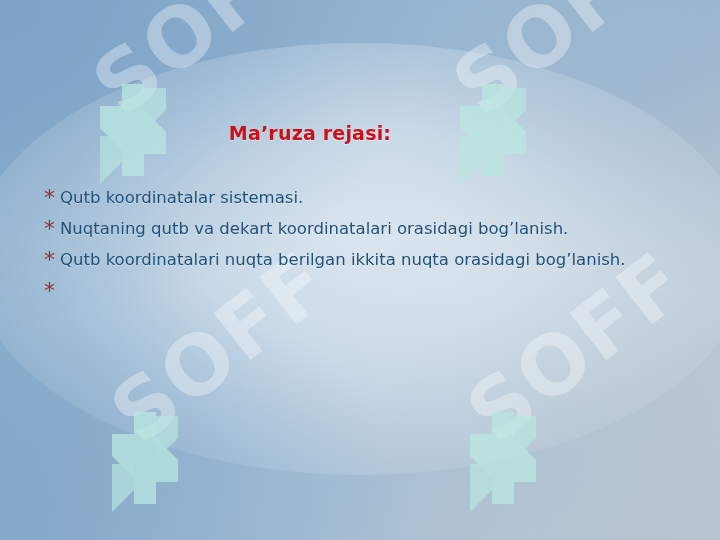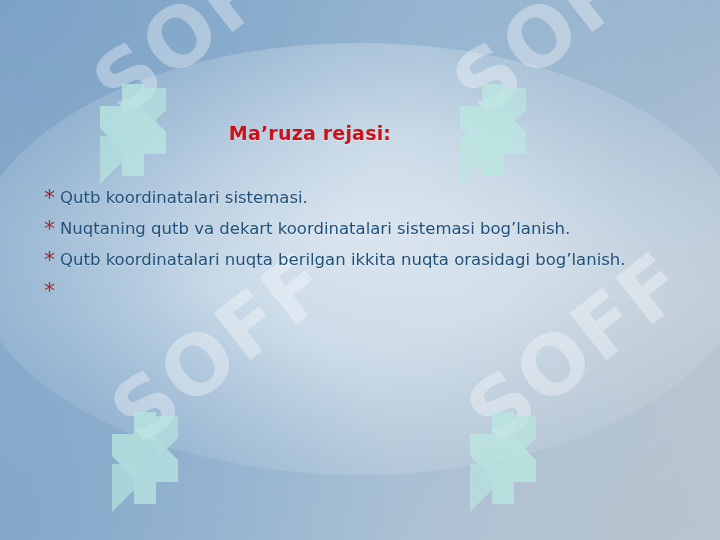--- a/index.html
+++ b/index.html
@@ -155,25 +155,25 @@
             <path d="M48 4 L70 4 L70 26 L48 48 Z" opacity="0.85"></path>
           </g>
         </svg></div>
     </div>
 
   <div id="title">Ma’ruza rejasi:</div>
 
   <div id="bullets">
       <div class="bullet-row">
         <span class="bullet-mark" style="color: rgb(163, 43, 43);">*</span>
-        <span class="bullet-text" style="color: rgb(31, 80, 121);">Qutb koordinatalari sistemasi.</span>
+        <span class="bullet-text" style="color: rgb(31, 80, 121);">Qutb koordinatalar sistemasi.</span>
       </div>
       <div class="bullet-row">
         <span class="bullet-mark" style="color: rgb(163, 43, 43);">*</span>
-        <span class="bullet-text" style="color: rgb(31, 80, 121);">Nuqtaning qutb  va  dekart koordinatalari sistemasi bog’lanish.</span>
+        <span class="bullet-text" style="color: rgb(31, 80, 121);">Nuqtaning qutb  va  dekart koordinatalari orasidagi bog’lanish.</span>
       </div>
       <div class="bullet-row">
         <span class="bullet-mark" style="color: rgb(163, 43, 43);">*</span>
         <span class="bullet-text" style="color: rgb(31, 80, 121);">Qutb koordinatalari nuqta berilgan ikkita nuqta orasidagi bog’lanish.</span>
       </div>
       <div class="bullet-row empty">
         <span class="bullet-mark" style="color: rgb(163, 43, 43);">*</span>
         <span class="bullet-text" style="color: rgb(31, 80, 121);"></span>
       </div>
     </div>

